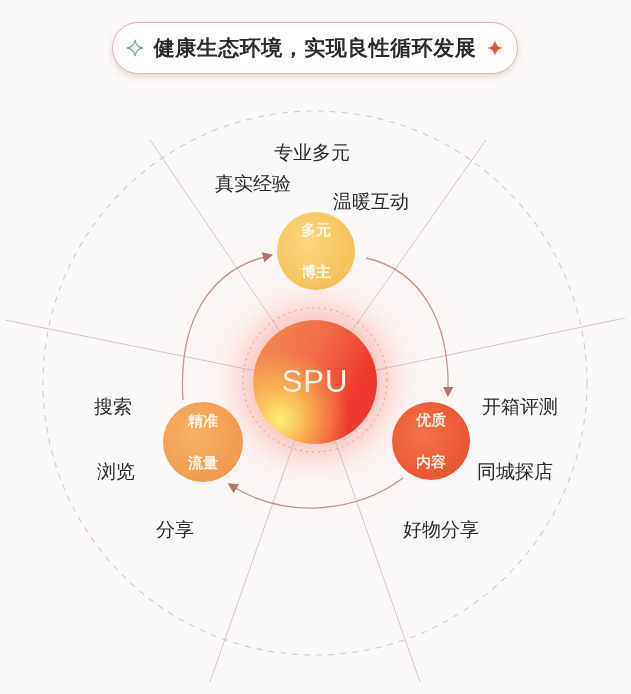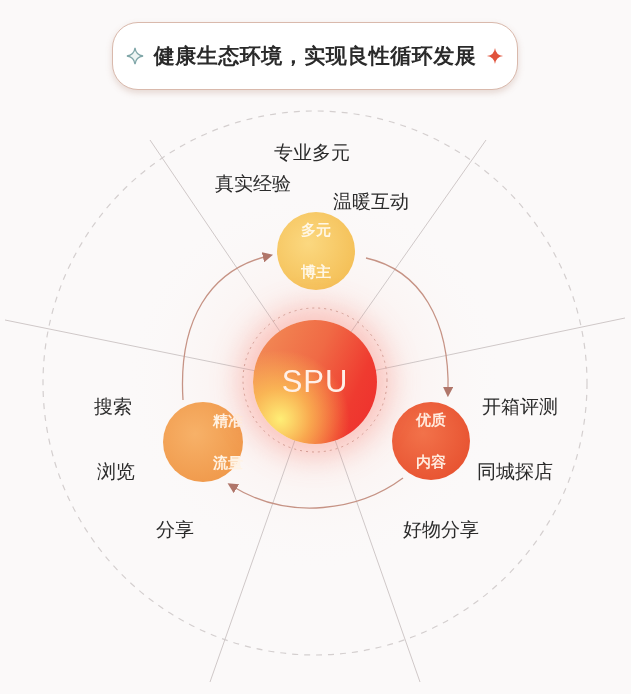--- a/index.html
+++ b/index.html
@@ -2,21 +2,21 @@
 <html><head>
 <meta charset="utf-8">
 <style>
   html, body { margin:0; padding:0; }
   body {
     width:631px; height:694px; overflow:hidden; position:relative;
     background:#fbf9f9;
     font-family:"DejaVu Sans","Liberation Sans",sans-serif;
   }
   .header {
-    position:absolute; left:112px; top:22px; width:406px; height:68px;
+    position:absolute; left:112px; top:22px; width:406px; height:52px;
     border-radius:26px; background:#ffffff;
     border:1.5px solid #d9b9ac;
     box-shadow:0 3px 6px rgba(170,120,100,0.25);
     display:flex; align-items:center; justify-content:center; gap:10px;
     box-sizing:border-box;
   }
   .header-title { font-size:21px; font-weight:bold; color:#2a2a2a; letter-spacing:0.5px; }
   .spark { width:18px; height:18px; display:block; }
   svg.bg { position:absolute; left:0; top:0; }
   .label {
@@ -30,21 +30,21 @@
   }
   .node span { display:block; line-height:1.25; }
   .node-blogger {
     left:277px; top:212px; width:78px; height:78px;
     background:radial-gradient(circle at 40% 40%, #fbd880, #f5c25b 70%, #f0b64e);
     font-size:15px; font-weight:bold; color:#fff7e6;
   }
   .node-traffic {
     left:163px; top:402px; width:80px; height:80px;
     background:radial-gradient(circle at 40% 40%, #f7b168, #f09a4c 75%, #ec8f44);
-    font-size:15px; font-weight:bold; color:#fff3e4;align-items:flex-end;
+    font-size:15px; font-weight:bold; color:#fff3e4;
   }
   .node-content {
     left:392px; top:402px; width:78px; height:78px;
     background:radial-gradient(circle at 40% 40%, #f2724a, #e85432 75%, #e34a2d);
     font-size:15px; font-weight:bold; color:#ffeadd;
   }
   .node-spu {
     left:253px; top:320px; width:124px; height:124px;
     background:
       radial-gradient(circle at 22% 80%, rgba(255,245,120,0.95) 0%, rgba(255,220,90,0.6) 22%, rgba(255,160,80,0) 50%),

